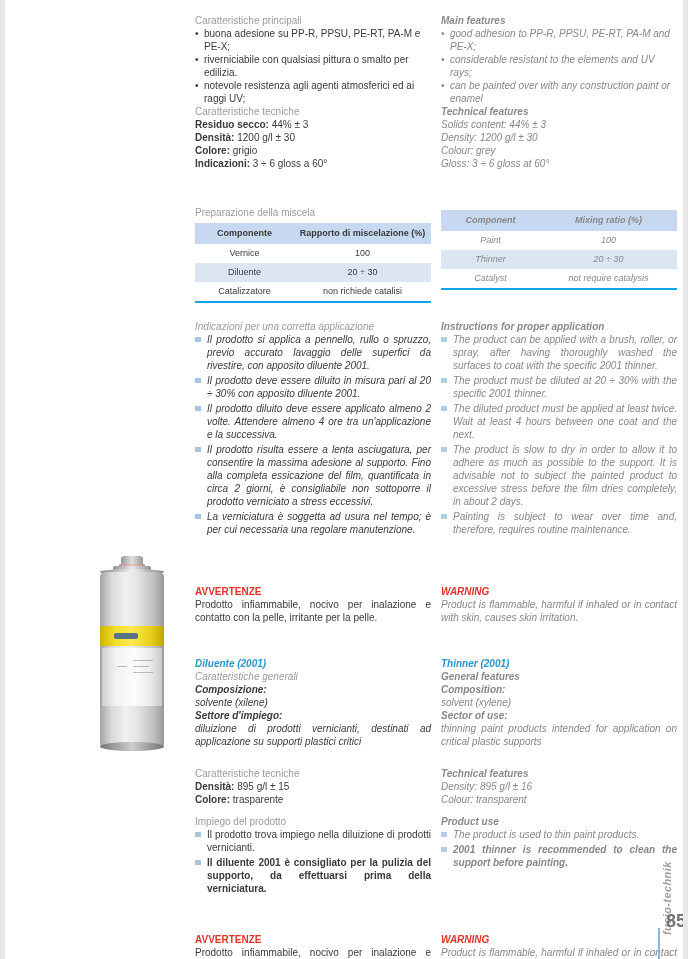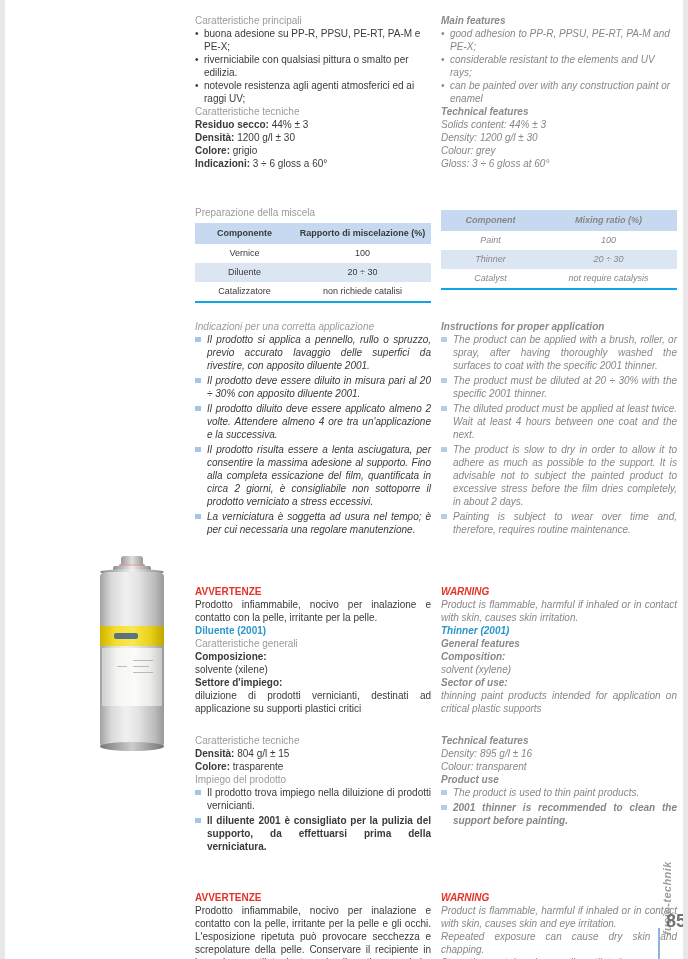--- a/index.html
+++ b/index.html
@@ -25,23 +25,23 @@
   .feat{position:relative;padding-left:9px;}
   .feat::before{content:"\2022";position:absolute;left:0;top:0;}
   
   .sqb{position:relative;padding-left:12px;margin-bottom:2px;}
   .sqb::before{content:"";position:absolute;left:0;top:4px;width:6px;height:5px;background:#a6c5e6;}
   .en .sqb::before{background:#b3cde9;}
   
   .mt-a{margin-top:36px;}
   .mt-b{margin-top:17px;font-style:italic;}
   .mt-c{margin-top:27px;}
-  .mt-d{}
+  .mt-d{margin-top:33px;font-style:italic;}
   .mt-e{margin-top:19px;}
-  .mt-f{}
+  .mt-f{margin-top:9px;}
   .mt-g{margin-top:16px;}
   
   table{width:100%;border-collapse:collapse;margin-top:4px;border-bottom:2px solid #0ea5e9;}
   th,td{font-size:9px;text-align:center;vertical-align:middle;}
   th{background:#c6d9f0;font-weight:bold;padding:4px 2px;}
   td{padding:3px 2px;}
   tr.alt td{background:#dce6f3;text-align:center;}
   col.c1{width:42%;}
   
   .can{position:absolute;left:88px;top:556px;width:78px;height:198px;}
@@ -195,21 +195,21 @@
       <div class="t-blue">Thinner (2001)</div>
       <div class="t-gray">General features</div>
       <div class="b">Composition:</div>
       <div>solvent (xylene)</div>
       <div class="b">Sector of use:</div>
       <div class="just">thinning paint products intended for application on critical plastic supports</div>
     </div>
 
     <div class="blk mt-e">
       <div class="t-gray">Caratteristiche tecniche</div>
-      <div><span class="b">Densità:</span> <span>804 g/l ± 15</span></div>
+      <div><span class="b">Densità:</span> <span>895 g/l ± 15</span></div>
       <div><span class="b">Colore:</span> <span>trasparente</span></div>
     </div>
     <div class="blk en mt-e">
       <div class="t-gray">Technical features</div>
       <div>Density: 895 g/l ± 16</div>
       <div>Colour: transparent</div>
     </div>
 
     <div class="blk mt-f">
       <div class="t-gray">Impiego del prodotto</div>

